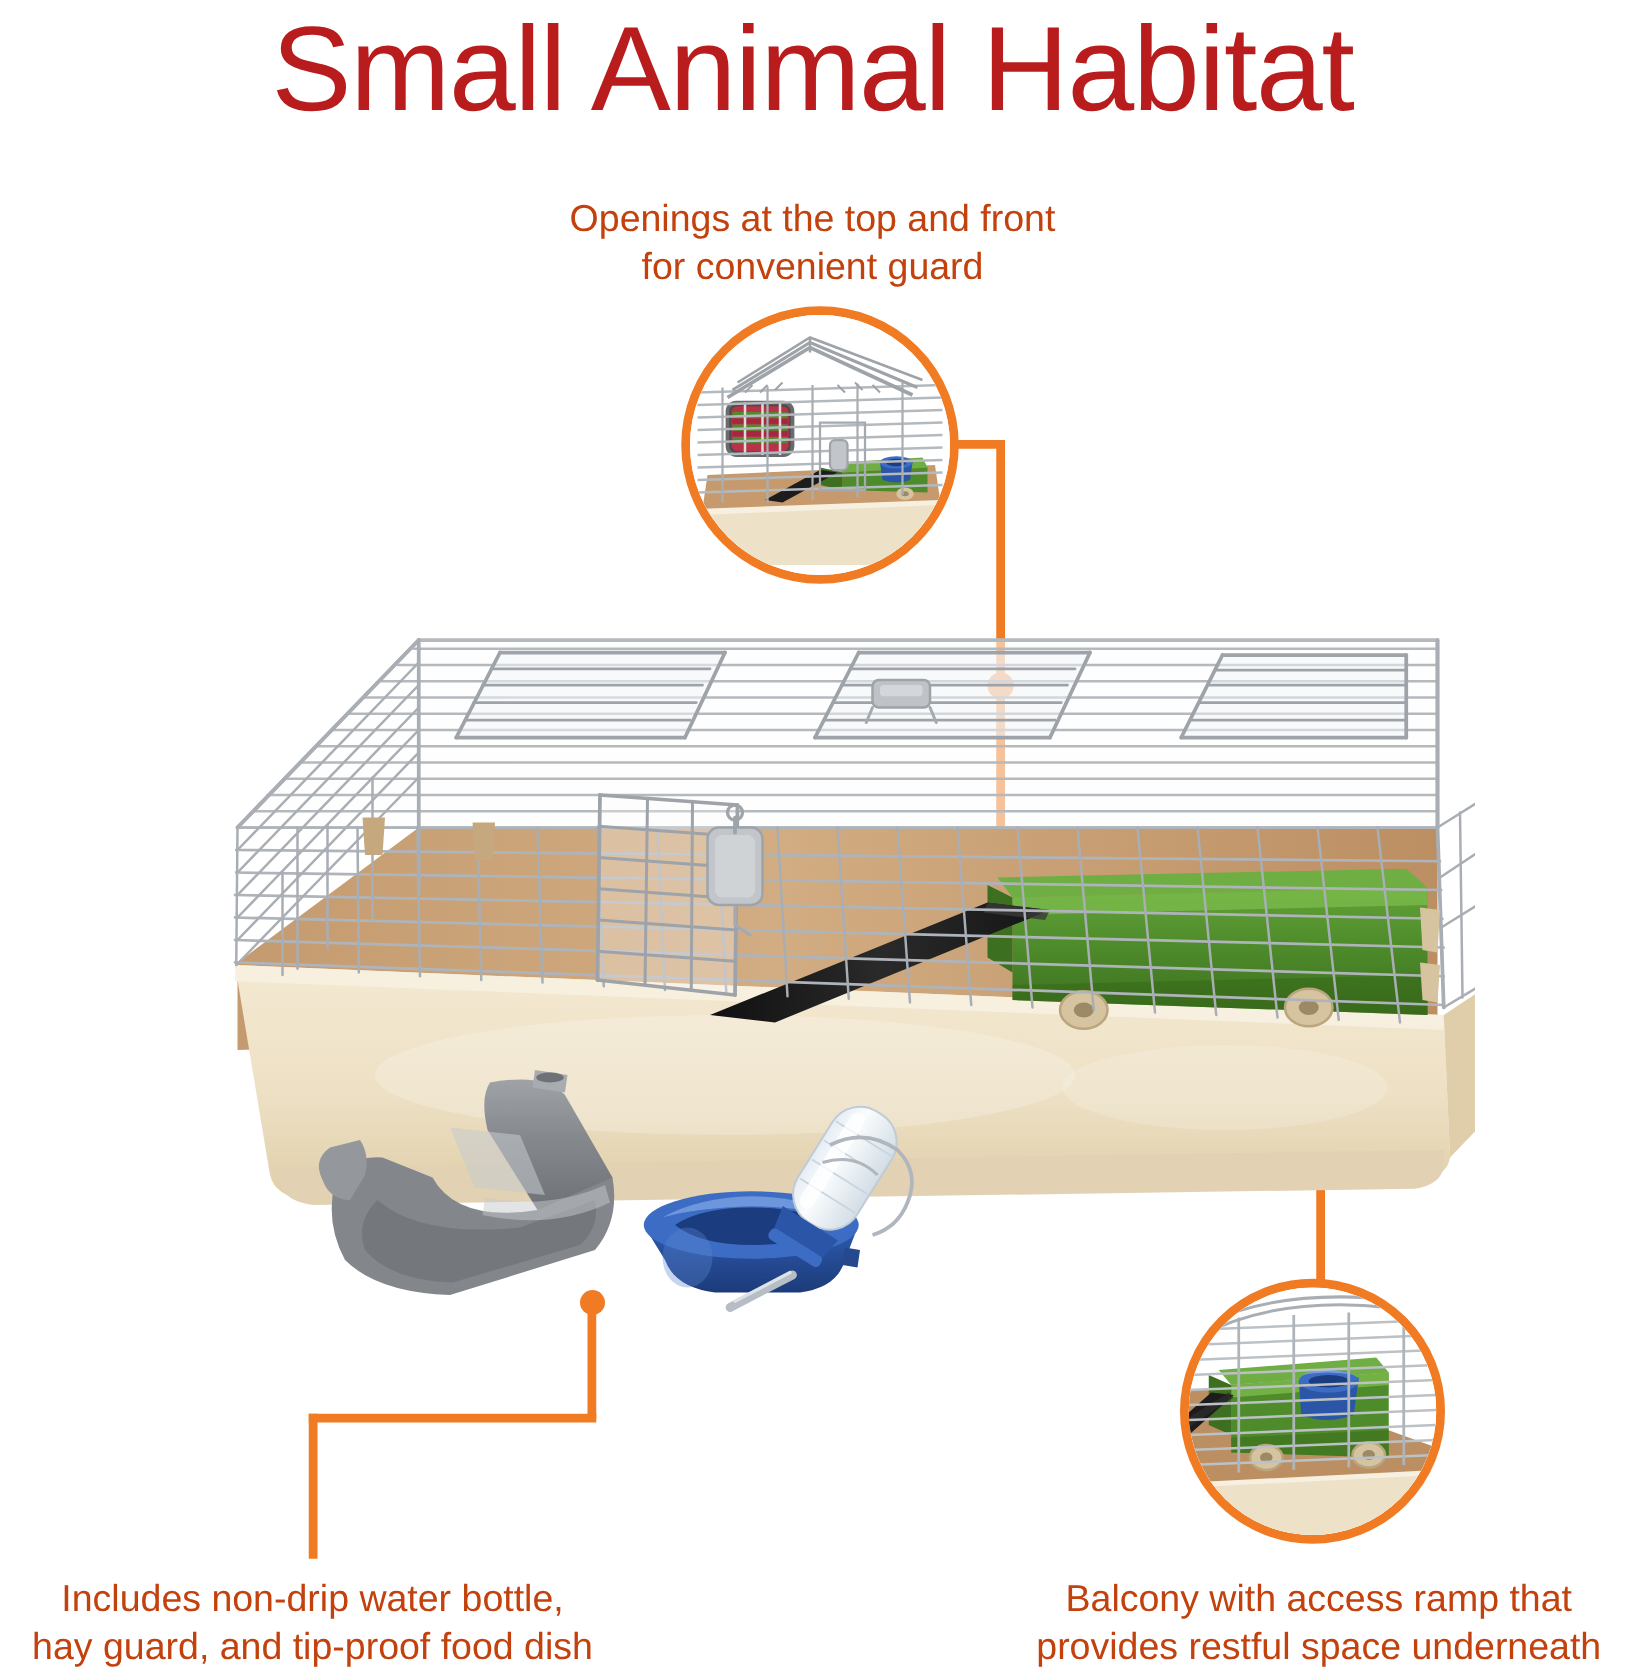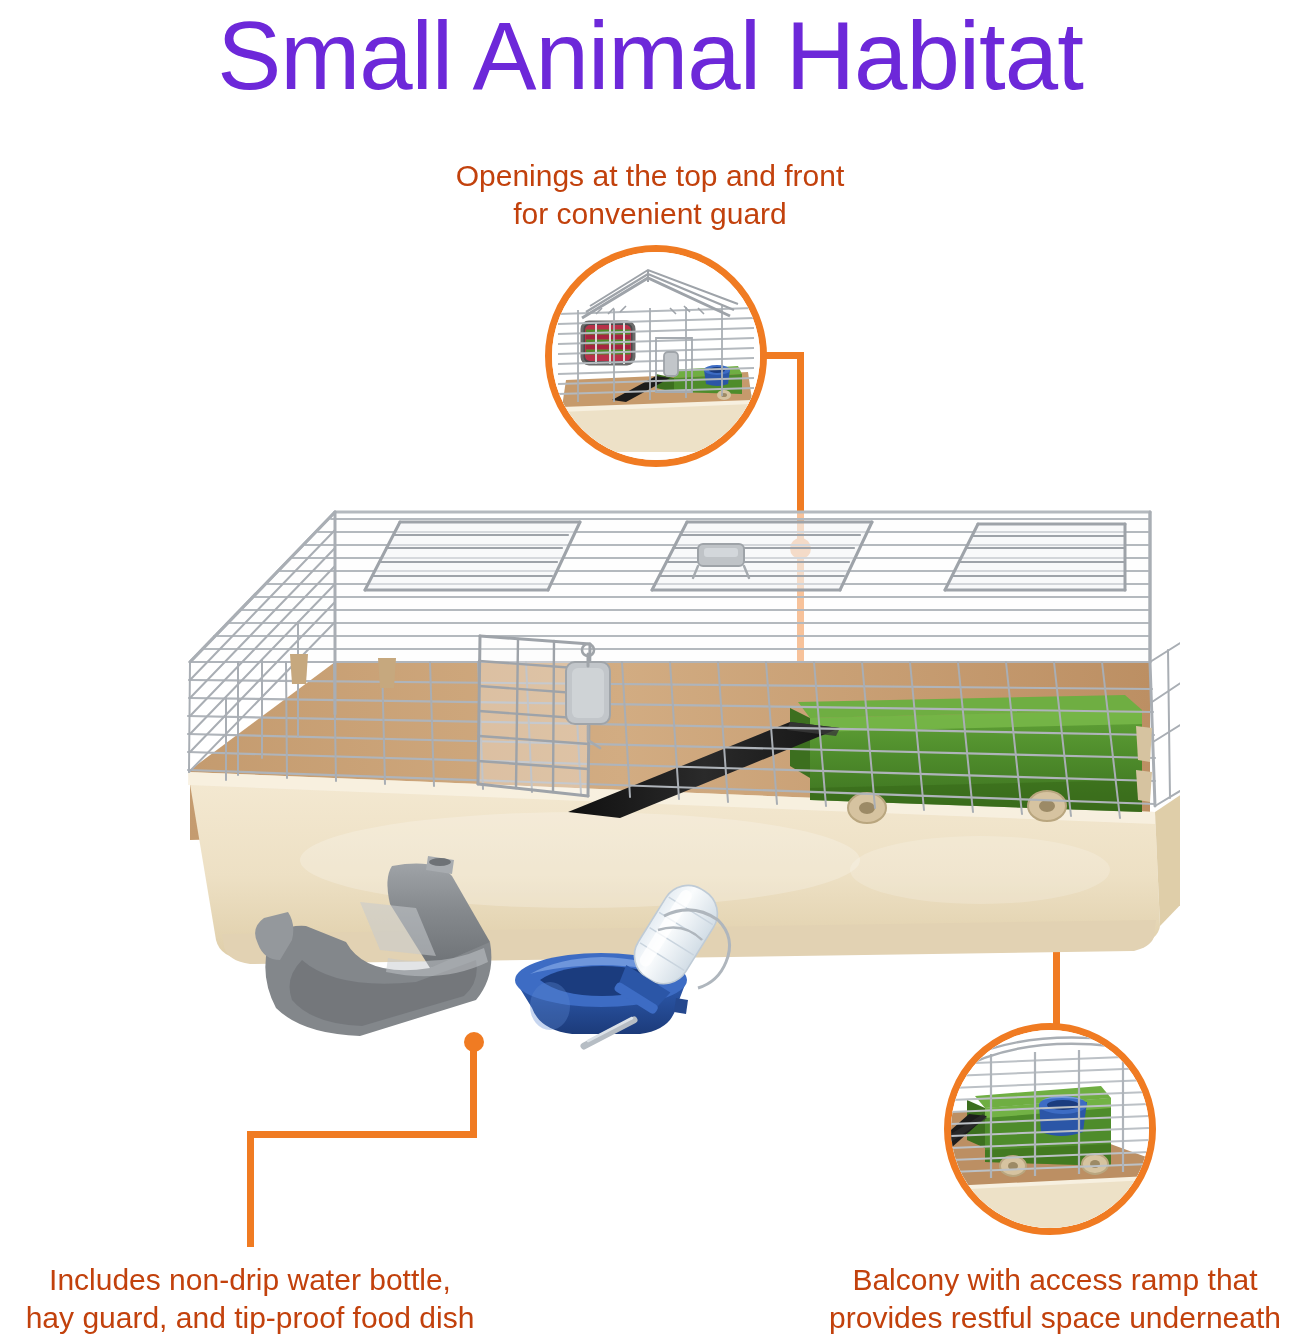--- a/index.html
+++ b/index.html
@@ -22,21 +22,21 @@
   
   .title {
     position: absolute;
     left: 0; top: 4px;
     width: 1300px;
     text-align: center;
     font-size: 96px;
     line-height: 104px;
     font-weight: 400;
     letter-spacing: -1px;
-    color: #6d28d9;
+    color: #b91c1c;
     white-space: nowrap;
   }
 
   
   .caption {
     position: absolute;
     color: #c2410c;
     font-size: 30px;
     line-height: 38px;
     text-align: center;

